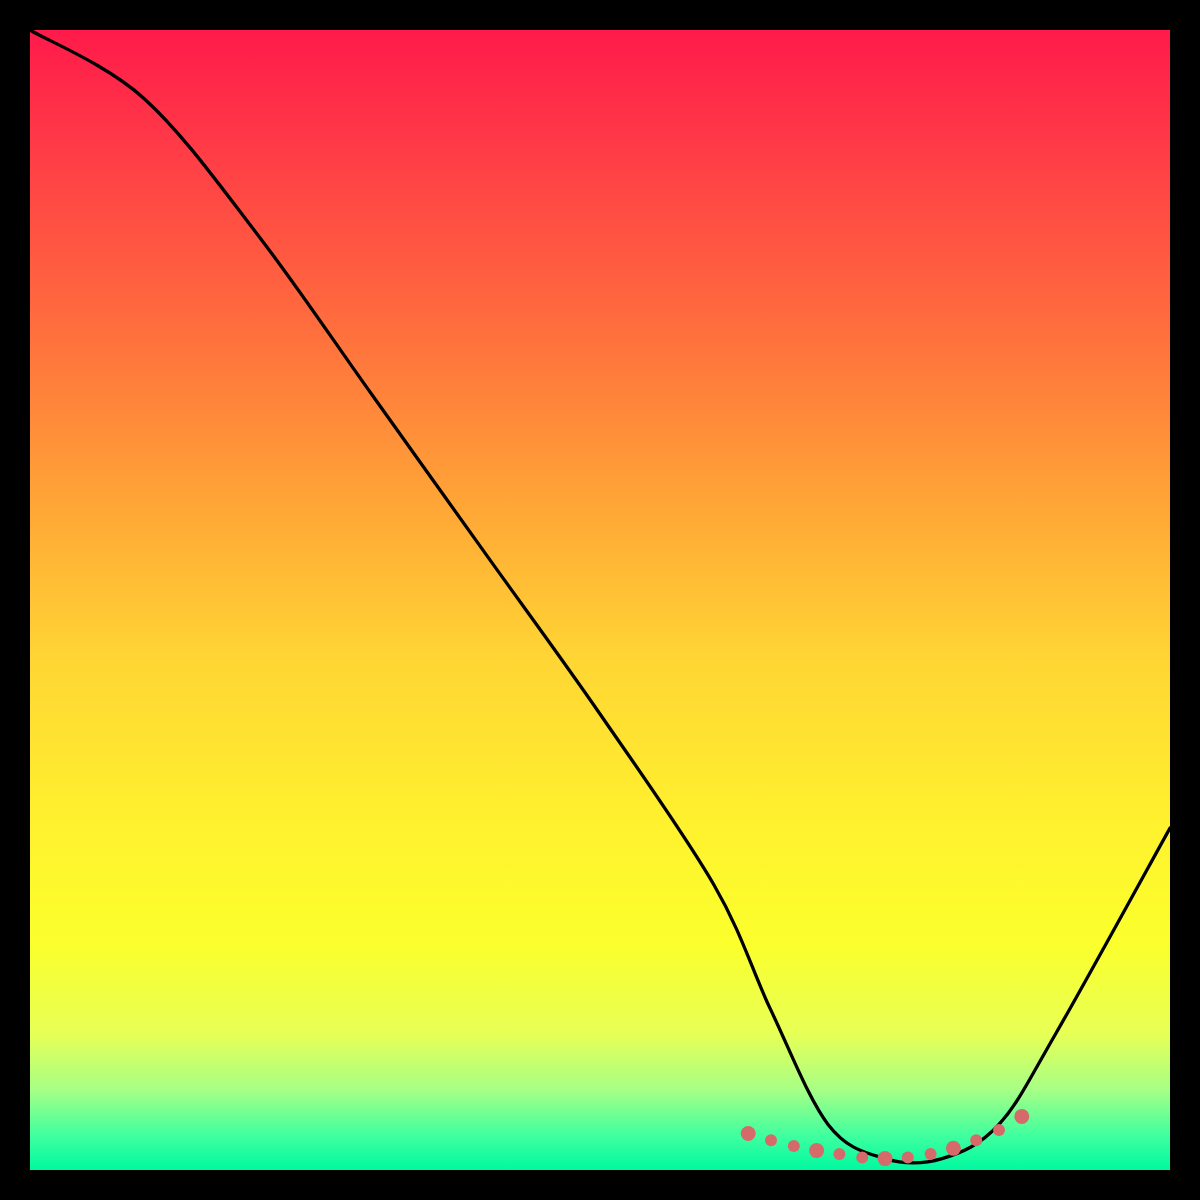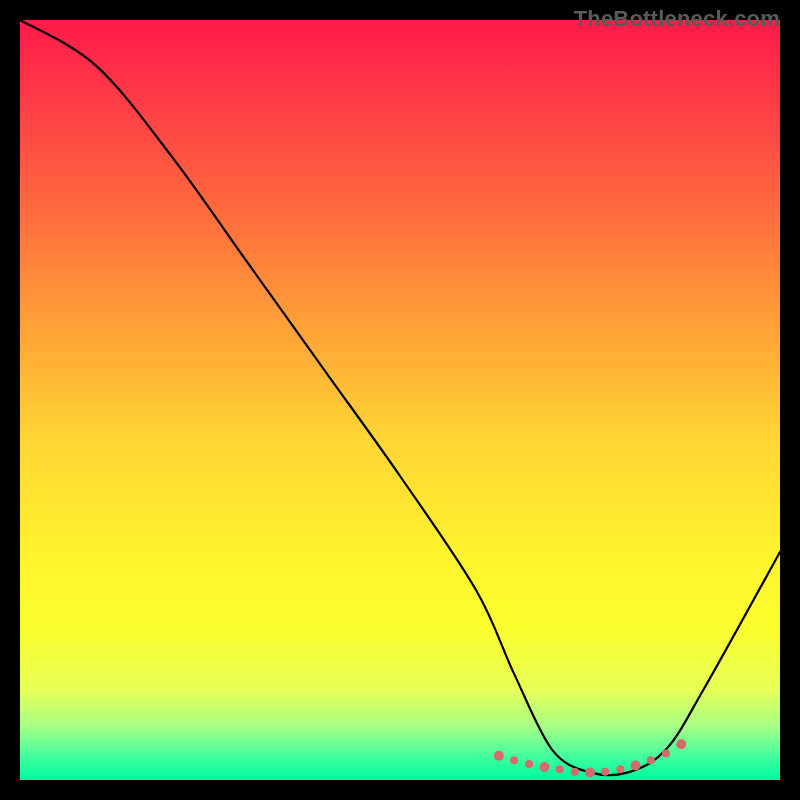--- a/index.html
+++ b/index.html
@@ -41,21 +41,20 @@
     left: 0;
     top: 0;
     width: 760px;
     height: 760px;
   }
 </style>
 </head>
 <body>
 <div class="container">
 
-  <div class="watermark">TheBottleneck.com</div>
 
   <div class="plot-area">
     <svg class="curve" viewBox="0 0 760 760" preserveAspectRatio="none">
       <path id="curve-path" fill="none" stroke="#000" stroke-width="2.2" stroke-linecap="round" stroke-linejoin="round" d="M 0.00 0.00 C 12.67 7.60, 50.67 22.80, 76.00 45.60 C 101.33 68.40, 126.67 103.87, 152.00 136.80 C 177.33 169.73, 202.67 207.73, 228.00 243.20 C 253.33 278.67, 278.67 314.13, 304.00 349.60 C 329.33 385.07, 354.67 419.27, 380.00 456.00 C 405.33 492.73, 437.00 537.07, 456.00 570.00 C 475.00 602.93, 481.33 627.00, 494.00 653.60 C 506.67 680.20, 519.33 713.13, 532.00 729.60 C 544.67 746.07, 557.33 748.60, 570.00 752.40 C 582.67 756.20, 595.33 756.20, 608.00 752.40 C 620.67 748.60, 633.33 743.53, 646.00 729.60 C 658.67 715.67, 665.00 701.73, 684.00 668.80 C 703.00 635.87, 747.33 554.80, 760.00 532.00"></path>
       <g id="dots-group" fill="#d66a6a">
           <circle cx="478.80" cy="735.68" r="5"></circle>
           <circle cx="494.00" cy="740.24" r="4"></circle>
           <circle cx="509.20" cy="744.04" r="4"></circle>
           <circle cx="524.40" cy="747.08" r="5"></circle>
           <circle cx="539.60" cy="749.36" r="4"></circle>

